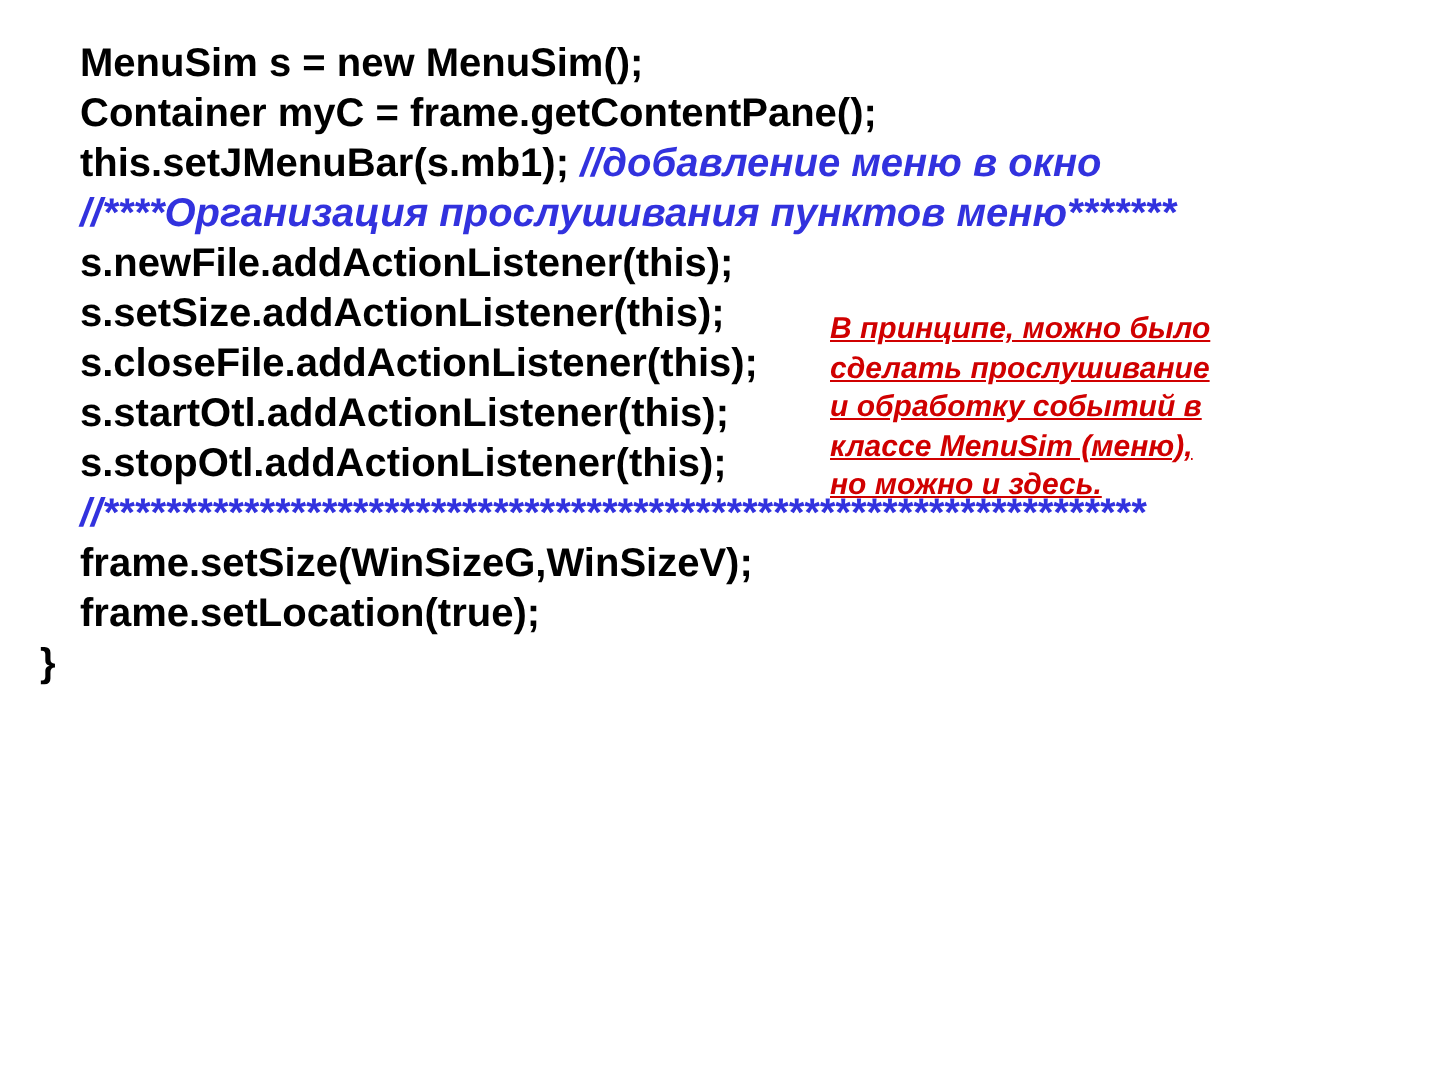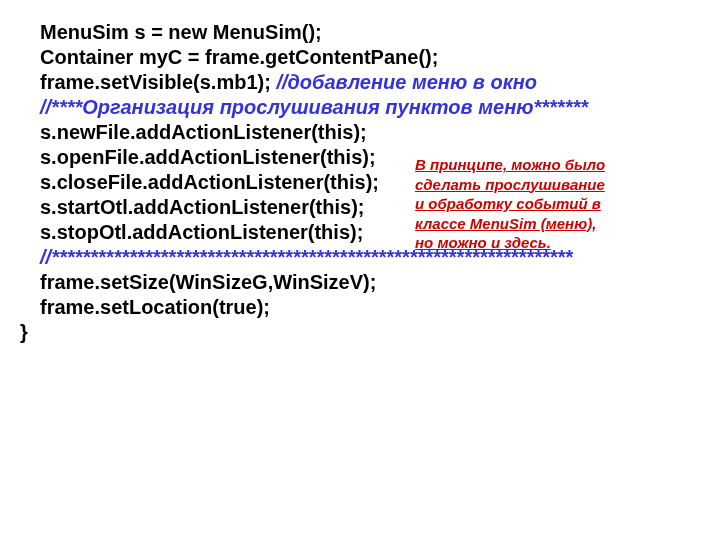--- a/index.html
+++ b/index.html
@@ -29,25 +29,25 @@
     .line { white-space: nowrap; }
     .outdent { margin-left: -20px; }
   </style>
 </head>
 <body>
 
 <div>
   <div class="line code">MenuSim s = new MenuSim();</div>
   <div class="line code">Container myC = frame.getContentPane();</div>
   <div class="line">
-    <span class="code">frame.setVisible(s.mb1); </span><span class="comment-blue">//добавление меню в окно</span>
+    <span class="code">this.setJMenuBar(s.mb1); </span><span class="comment-blue">//добавление меню в окно</span>
   </div>
   <div class="line comment-blue">//****Организация прослушивания пунктов меню*******</div>
   <div class="line code">s.newFile.addActionListener(this);</div>
-  <div class="line code">s.openFile.addActionListener(this);</div>
+  <div class="line code">s.setSize.addActionListener(this);</div>
   <div class="line code">s.closeFile.addActionListener(this);</div>
   <div class="line code">s.startOtl.addActionListener(this);</div>
   <div class="line code">s.stopOtl.addActionListener(this);</div>
   <div class="line comment-blue">
     <span>//</span><span>*******************************************************************</span>
   </div>
   <div class="line code">frame.setSize(WinSizeG,WinSizeV);</div>
   <div class="line code">frame.setLocation(true);</div>
   <div class="line code outdent">}</div>
 </div>

